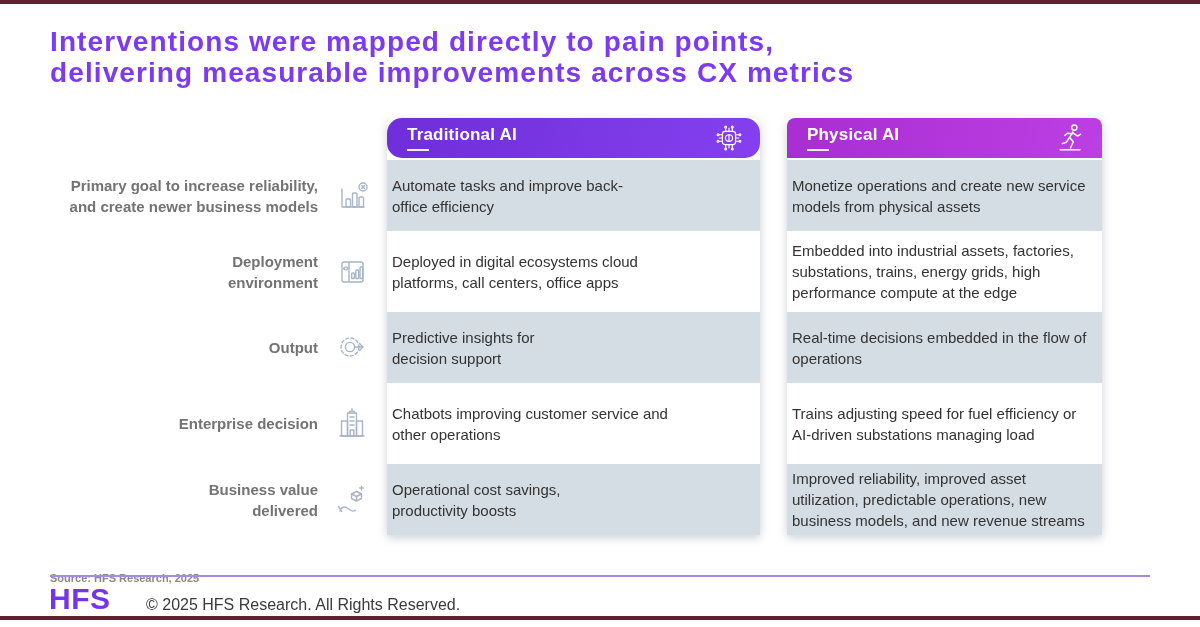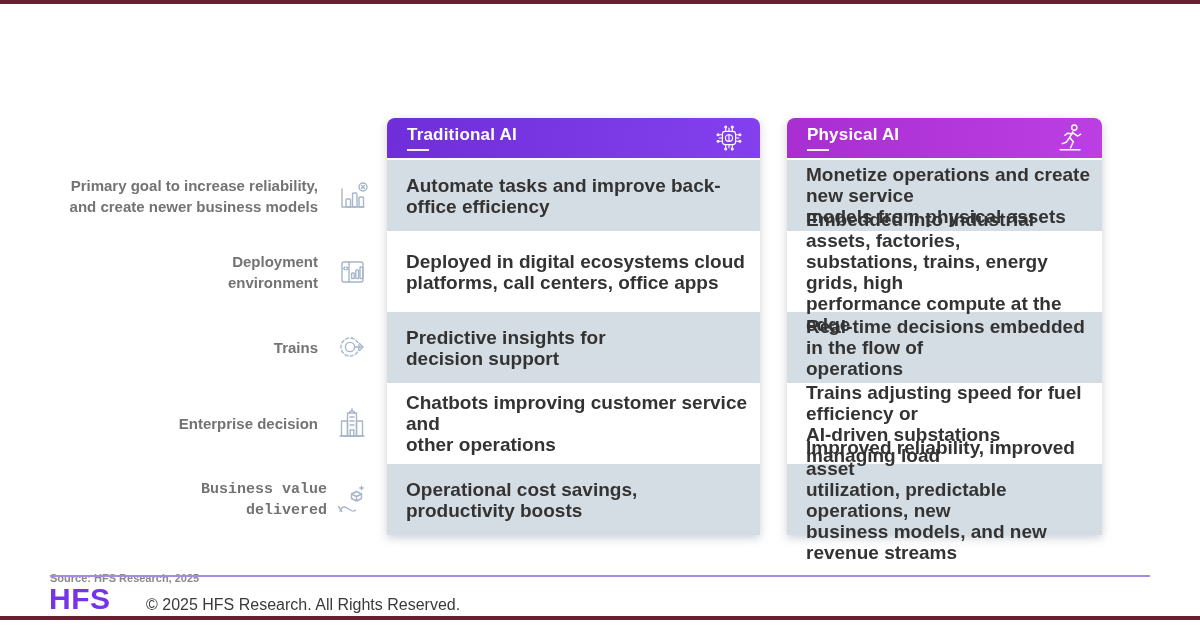--- a/index.html
+++ b/index.html
@@ -22,51 +22,51 @@
   .label-row {
     position:absolute; height:71px; display:flex; align-items:center;
     justify-content:flex-end; text-align:right;
     font-size:15px; line-height:21px; font-weight:700; color:#737373;
   }
   .label-row span { white-space:pre-line; }
   .lr1 { top:160px; left:40px;  width:278px; }
   .lr2 { top:236px; left:148px; width:170px; }
   .lr3 { top:312px; left:198px; width:120px; }
   .lr4 { top:388px; left:118px; width:200px; }
-  .lr5 { top:464px; left:187px; width:140px;font-family:Liberation Mono, monospace; }
+  .lr5 { top:464px; left:178px; width:140px; }
 
   .label-icon { position:absolute; left:333px; width:38px; height:38px; }
   .li1 { top:176px; } .li2 { top:252px; } .li3 { top:328px; }
   .li4 { top:404px; } .li5 { top:480px; }
   .label-icon svg { display:block; }
 
   
   .col {
     position:absolute; top:118px; background:#fff;
     border-radius:8px 8px 0 0;
     box-shadow:0 3px 10px rgba(110,120,140,0.35);
   }
   .col1 { left:387px; width:373px; }
   .col2 { left:787px; width:315px; }
 
   .col-header {
     height:40px; border-radius:8px 8px 0 0; margin-bottom:2px;
     display:flex; align-items:center; justify-content:space-between;
     padding:0 14px 0 20px;
   }
-  .hdr-traditional { background:linear-gradient(95deg,#6f2ed9 0%, #8440ee 100%); }
+  .hdr-traditional { background:linear-gradient(95deg,#6f2ed9 0%, #8440ee 100%);border-radius:15px; }
   .hdr-physical    { background:linear-gradient(95deg,#a92ed2 0%, #bb3fe2 100%); }
   .hdr-text { display:flex; flex-direction:column; }
   .hdr-text .hdr-label { color:#fff; font-size:17px; font-weight:700; letter-spacing:0.2px; }
   .hdr-underline { width:22px; height:2px; background:rgba(255,255,255,0.92); margin-top:4px; }
   .hdr-icon svg { display:block; }
 
   .cell {
     height:71px; margin-bottom:5px; display:flex; align-items:center;
-    padding:0 10px 0 19px; font-size:19px; line-height:21px; color:#333;font-weight:bold;
+    padding:0 10px 0 5px; font-size:15px; line-height:21px; color:#333;
   }
   .cell:last-child { margin-bottom:0; }
   .cell.gray  { background:#d5dde4; }
   .cell.white { background:#ffffff; }
   .cell span { white-space:pre-line; }
 
   
   .footer-source { position:absolute; left:50px; top:572px; font-size:11px; color:#8a8a8a;font-weight:bold; }
   .footer-divider { position:absolute; left:50px; top:575px; width:1100px; height:2px; background:#a78be0; }
   .footer-logo {
@@ -75,31 +75,32 @@
   }
   .footer-copyright { position:absolute; left:146px; top:596px; font-size:16px; color:#3a3a3a; }
 </style>
 </head>
 <body>
 
 <div class="slide">
 
   <div class="edge-bar top"></div>
 
+  <h1 class="title"><span>Interventions were mapped directly to pain points,</span><br><span>delivering measurable improvements across CX metrics</span></h1>
 
   <div class="label-row lr1">
       <span>Primary goal to increase reliability,
 and create newer business models</span>
     </div>
   <div class="label-row lr2">
       <span>Deployment
 environment</span>
     </div>
   <div class="label-row lr3">
-      <span>Trains</span>
+      <span>Output</span>
     </div>
   <div class="label-row lr4">
       <span>Enterprise decision</span>
     </div>
   <div class="label-row lr5">
       <span>Business value
 delivered</span>
     </div>
 
   <div class="label-icon li1">

